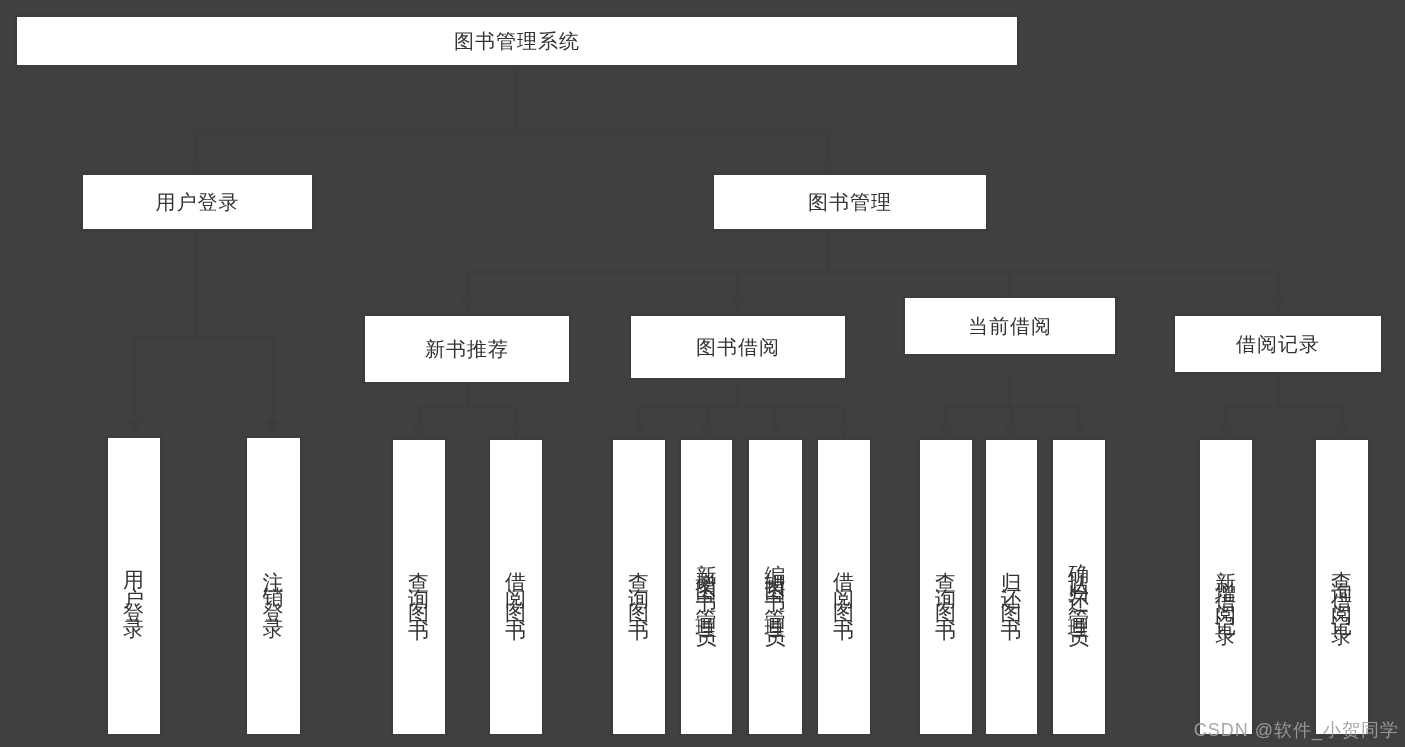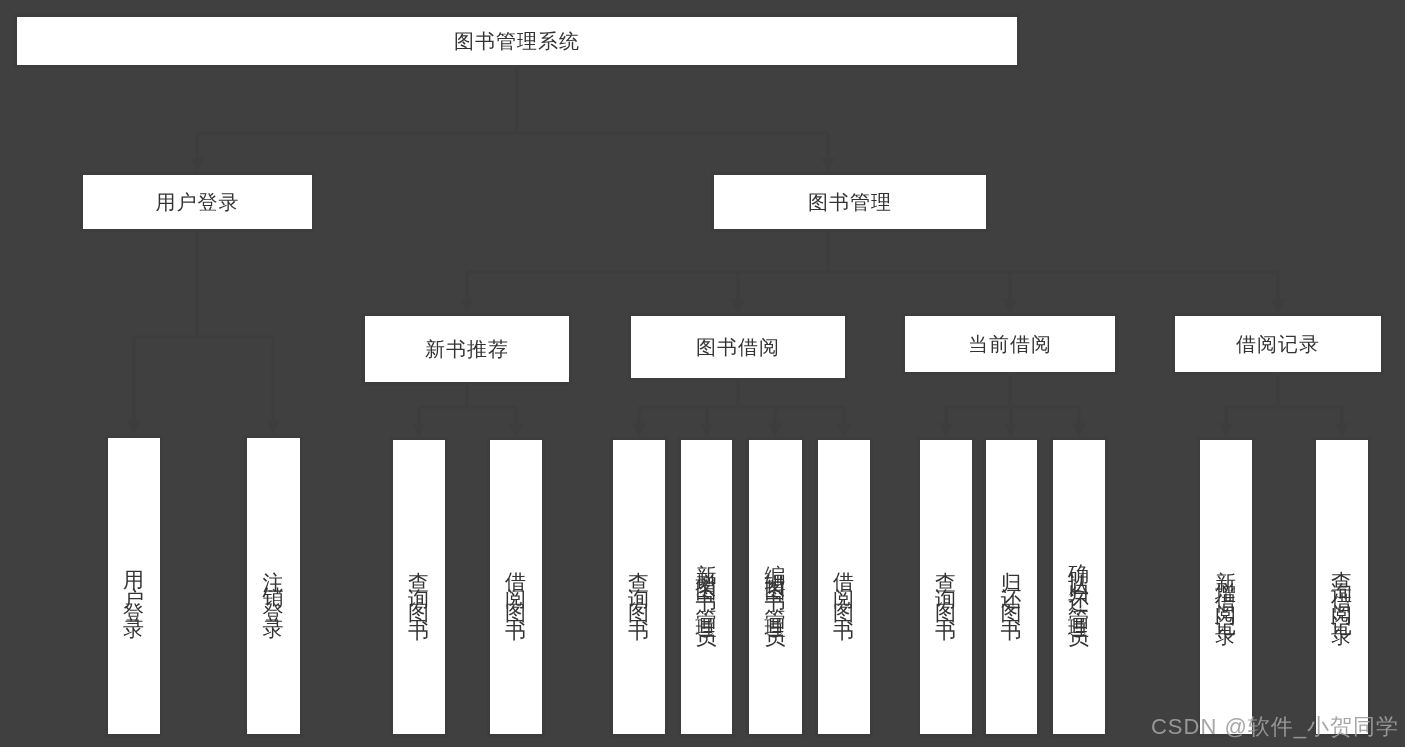--- a/index.html
+++ b/index.html
@@ -39,21 +39,21 @@
     line-height: 1;
     white-space: nowrap;
   }
   .vshort { letter-spacing: 16px; }
   .vmed   { letter-spacing: 11px; }
   .vlong  { letter-spacing: 9px; }
   .watermark {
     position: absolute;
     right: 6px;
     bottom: 5px;
-    font-size: 22px;
+    font-size: 18px;
     color: rgba(158, 158, 158, 0.92);
     letter-spacing: 1px;
     z-index: 5;
     white-space: nowrap;
   }
 </style>
 </head>
 <body>
 
 <div class="canvas">
@@ -122,21 +122,21 @@
     </g>
   </svg>
 
   <div class="box hbox" style="left:14px; top:14px; width:1006px; height:54px;">图书管理系统</div>
 
   <div class="box hbox" style="left:80px; top:172px; width:235px; height:60px;">用户登录</div>
   <div class="box hbox" style="left:711px; top:172px; width:278px; height:60px;">图书管理</div>
 
   <div class="box hbox" style="left:362px; top:313px; width:210px; height:72px;">新书推荐</div>
   <div class="box hbox" style="left:628px; top:313px; width:220px; height:68px;">图书借阅</div>
-  <div class="box hbox" style="left:902px; top:313px; width:216px; height:62px;">当前借阅</div>
+  <div class="box hbox" style="left:902px; top:295px; width:216px; height:62px;">当前借阅</div>
   <div class="box hbox" style="left:1172px; top:313px; width:212px; height:62px;">借阅记录</div>
 
   <div class="box vbox vshort" style="left:105px; top:435px; width:58px; height:302px;">用户登录</div>
   <div class="box vbox vshort" style="left:244px; top:435px; width:59px; height:302px;">注销登录</div>
 
   <div class="box vbox vshort" style="left:390px; top:437px; width:58px; height:300px;">查询图书</div>
   <div class="box vbox vshort" style="left:487px; top:437px; width:58px; height:300px;">借阅图书</div>
 
   <div class="box vbox vshort" style="left:610px; top:437px; width:58px; height:300px;">查询图书</div>
   <div class="box vbox vlong" style="left:678px; top:437px; width:57px; height:300px;">新增图书（管理员）</div>

